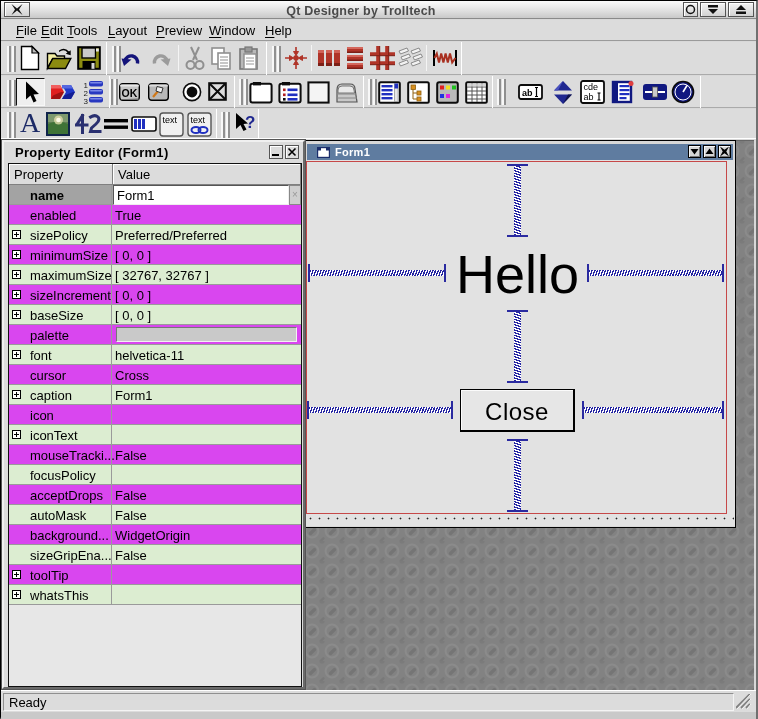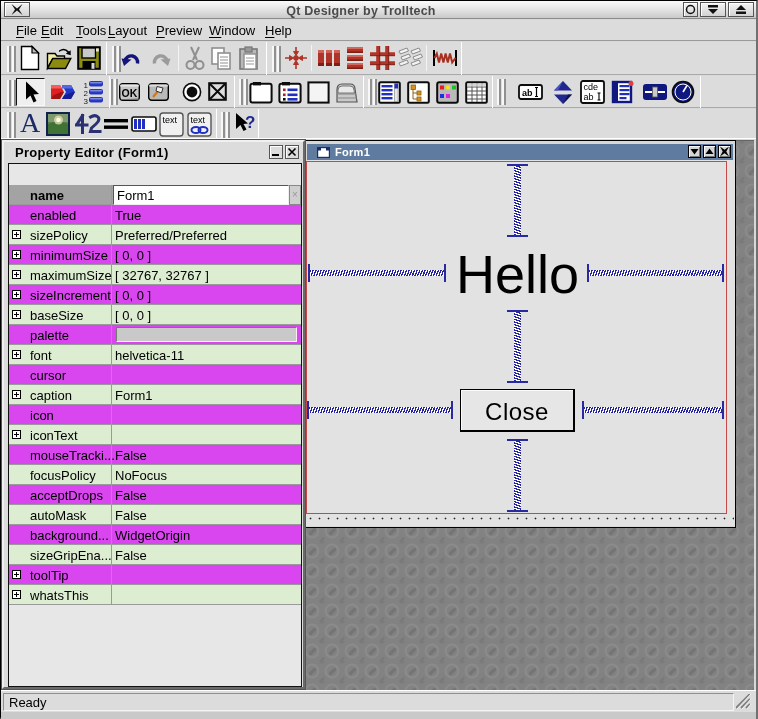--- a/index.html
+++ b/index.html
@@ -133,21 +133,21 @@
     <svg width="24" height="13" viewBox="0 0 24 13">
         <path d="M7 7 L17 7 L12 2 Z" fill="#111"></path>
         <rect x="7" y="8.5" width="10" height="2.5" fill="#111"></rect>
       </svg>
   </div>
 </div>
 
 <div class="abs" id="menubar">
   <span style="left:15px;"><u>F</u>ile</span>
   <span style="left:40px;"><u>E</u>dit</span>
-  <span style="left:75px;"><u>T</u>ools</span>
+  <span style="left:66px;"><u>T</u>ools</span>
   <span style="left:107px;"><u>L</u>ayout</span>
   <span style="left:155px;"><u>P</u>review</span>
   <span style="left:208px;"><u>W</u>indow</span>
   <span style="left:264px;"><u>H</u>elp</span>
 </div>
 
 <div class="abs toolrow" id="row1">
   <div class="handle" style="left:6px; top:4px;"></div>
   <div class="icon" style="left:18px; top:3px;" id="i-new">
       <svg width="22" height="26" viewBox="0 0 22 26">
@@ -624,20 +624,22 @@
           <rect x="2" y="8" width="7" height="2" fill="#000"></rect>
         </svg>
       </div>
     <div class="pebtn" style="right:4px;">
         <svg width="12" height="12" viewBox="0 0 12 12">
           <path d="M2.5 2.5 L9.5 9.5 M9.5 2.5 L2.5 9.5" stroke="#000" stroke-width="1.6"></path>
         </svg>
       </div>
   </div>
   <div id="petable">
+    <div class="hdr" style="left:0; width:104px;">Property</div>
+    <div class="hdr" style="left:104px; width:188px;">Value</div>
     <div id="rows">
     <div class="prow" style="top:21px;background:#a3a3a3;">
           <div class="c1" style="font-weight:bold;">name</div>
           <div class="c2" style="padding:0;">
             <div style="position:absolute;left:0;top:0;width:176px;height:20px;background:#fff;border:1px solid;border-color:#555 #eee #eee #555;padding:2px 0 0 3px;">Form1</div>
             <div style="position:absolute;left:176px;top:0;width:12px;height:20px;background:#cfcfcf;border:1px solid #888;color:#999;font-size:10px;text-align:center;line-height:18px;">×</div>
           </div>
         </div>
     <div class="prow rw" style="top:41px;">
           <div class="c1">enabled</div>
@@ -674,20 +676,21 @@
             <div style="position:absolute;left:3px;top:2px;width:181px;height:15px;background:#c9c9c9;border:1px solid;border-color:#777 #f2f2f2 #f2f2f2 #777;"></div>
           </div>
         </div>
     <div class="prow rg" style="top:181px;">
           <div class="plus"></div>
           <div class="c1">font</div>
           <div class="c2">helvetica-11</div>
         </div>
     <div class="prow rw" style="top:201px;">
           <div class="c1">cursor</div>
+          <div class="c2">Cross</div>
         </div>
     <div class="prow rg" style="top:221px;">
           <div class="plus"></div>
           <div class="c1">caption</div>
           <div class="c2">Form1</div>
         </div>
     <div class="prow rw" style="top:241px;">
           <div class="c1">icon</div>
           <div class="c2"></div>
         </div>
@@ -695,21 +698,20 @@
           <div class="plus"></div>
           <div class="c1">iconText</div>
           <div class="c2"></div>
         </div>
     <div class="prow rw" style="top:281px;">
           <div class="c1">mouseTracki...</div>
           <div class="c2">False</div>
         </div>
     <div class="prow rg" style="top:301px;">
           <div class="c1">focusPolicy</div>
-          <div class="c2">NoFocus</div>
         </div>
     <div class="prow rw" style="top:321px;">
           <div class="c1">acceptDrops</div>
           <div class="c2">False</div>
         </div>
     <div class="prow rg" style="top:341px;">
           <div class="c1">autoMask</div>
           <div class="c2">False</div>
         </div>
     <div class="prow rw" style="top:361px;">

